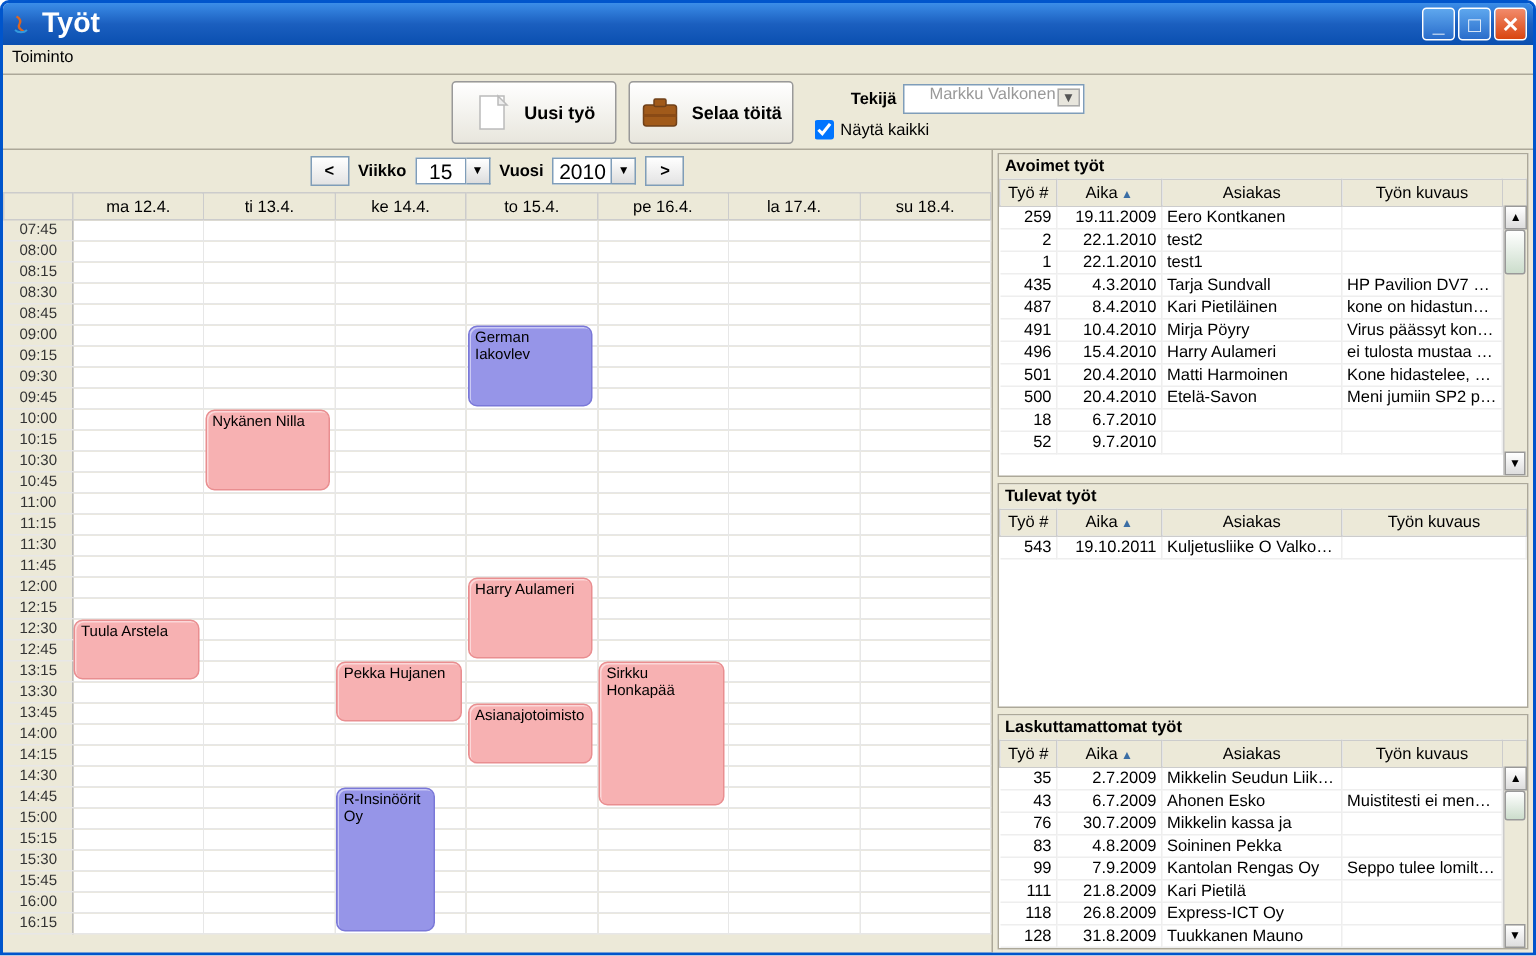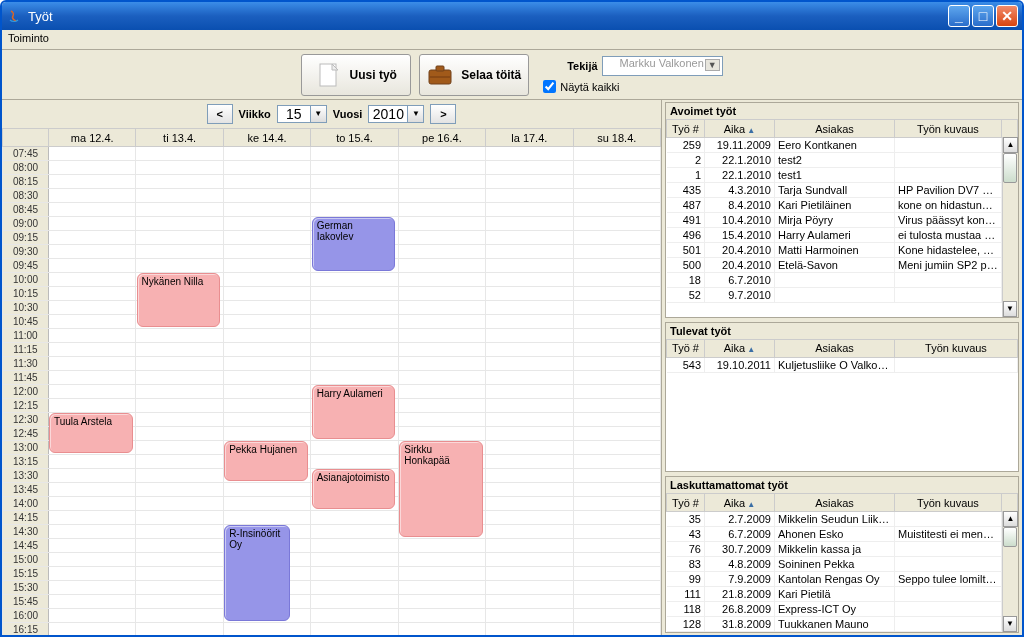--- a/index.html
+++ b/index.html
@@ -2,21 +2,21 @@
 <html><head>
 <meta charset="utf-8">
 <style>
 * { box-sizing: border-box; margin: 0; padding: 0; }
 body { font-family: Tahoma, Arial, sans-serif; font-size: 11px; background: #fff; overflow: hidden; }
 
 .window { width: 1024px; height: 637px; border: 2px solid #0055cc; border-radius: 6px 6px 0 0; background: #ece9d8; display: flex; flex-direction: column; }
 
 .titlebar { height: 28px; background: linear-gradient(to bottom, #3b8de8 0%, #1b5fbf 50%, #0a4fb0 100%); display: flex; align-items: center; padding: 0 4px; border-radius: 4px 4px 0 0; }
 .titlebar .appicon { width: 16px; height: 16px; margin-right: 6px; display: inline-flex; align-items: center; justify-content: center; }
-.titlebar .title { color: #fff; font-weight: normal; font-size: 13px; flex: 1; }
+.titlebar .title { color: #fff; font-weight: bold; font-size: 19px; flex: 1; }
 .titlebar .winbtns { display: flex; gap: 2px; }
 .titlebar .winbtn { width: 22px; height: 22px; border: 1px solid #fff; border-radius: 3px; display: flex; align-items: center; justify-content: center; color: #fff; font-weight: bold; font-size: 14px; cursor: pointer; }
 .titlebar .winbtn.min { background: linear-gradient(#5ea7ee,#2a6dcb); }
 .titlebar .winbtn.max { background: linear-gradient(#5ea7ee,#2a6dcb); }
 .titlebar .winbtn.close { background: linear-gradient(#f28b6b,#d94510); }
 
 .menubar { height: 20px; background: #ece9d8; border-bottom: 1px solid #aca899; padding: 2px 6px; font-size: 11px; }
 .menubar span { cursor: pointer; }
 
 .toolbar { height: 50px; display: flex; align-items: center; justify-content: center; gap: 8px; border-bottom: 1px solid #aca899; }
@@ -364,30 +364,20 @@
                 <td class="time">12:45</td>
                 <td></td>
                 <td></td>
                 <td></td>
                 <td></td>
                 <td></td>
                 <td></td>
                 <td></td>
               </tr>
               <tr>
-                <td class="time">13:00</td>
-                <td></td>
-                <td></td>
-                <td></td>
-                <td></td>
-                <td></td>
-                <td></td>
-                <td></td>
-              </tr>
-              <tr>
                 <td class="time">13:15</td>
                 <td></td>
                 <td></td>
                 <td></td>
                 <td></td>
                 <td></td>
                 <td></td>
                 <td></td>
               </tr>
               <tr>

